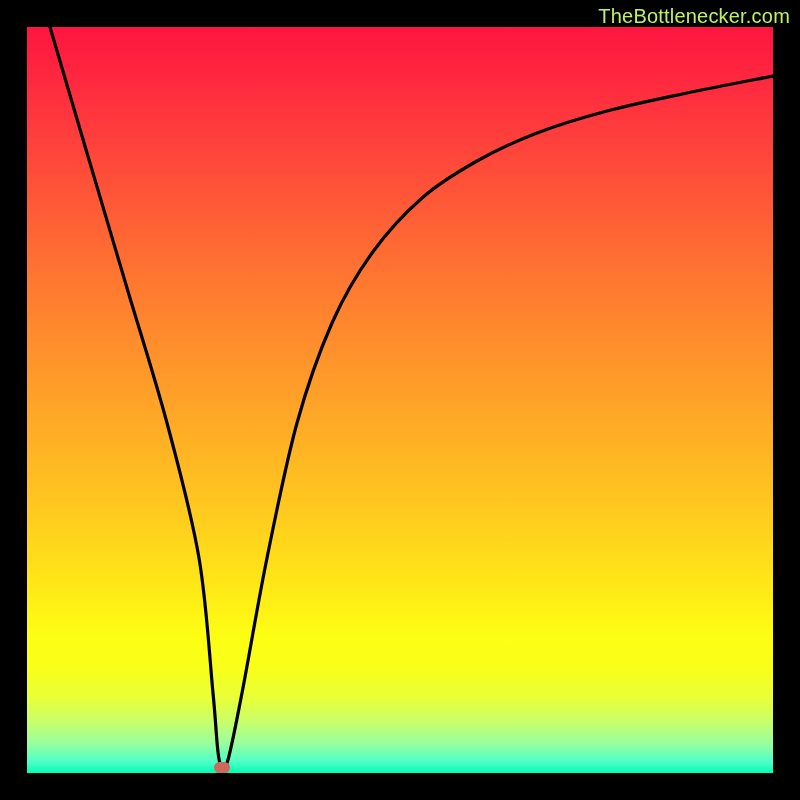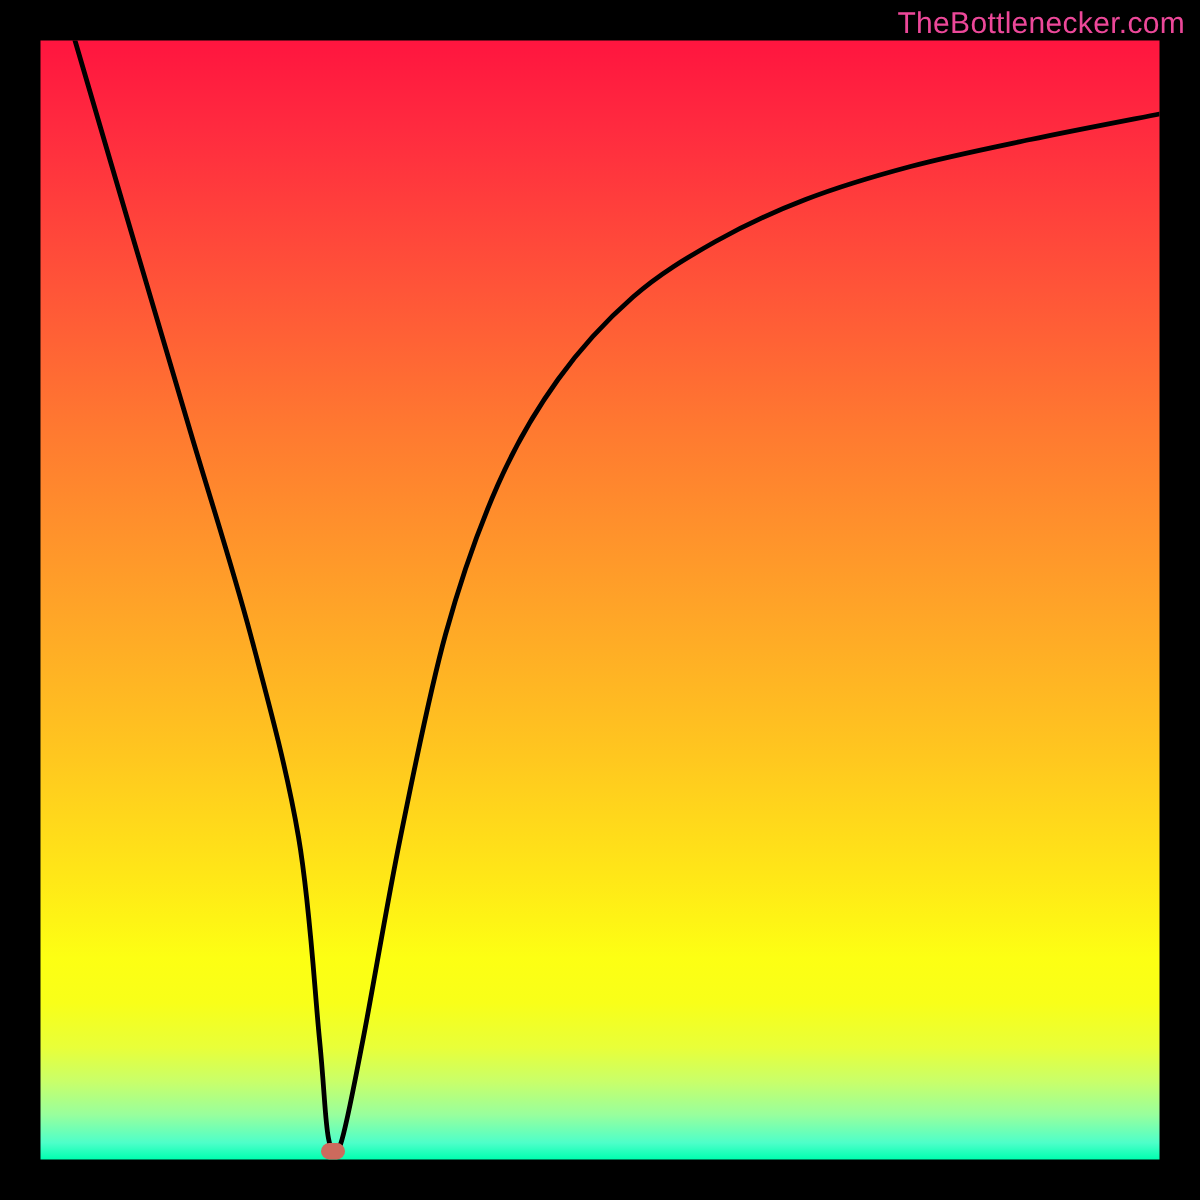--- a/index.html
+++ b/index.html
@@ -51,21 +51,21 @@
     position: absolute;
     width: 16px;
     height: 11px;
     border-radius: 6px;
     background: #cc6a5d;
   }
   .watermark {
     position: absolute;
     top: 5px;
     right: 10px;
-    color: #ec4899;
+    color: #bef264;
     font-size: 20px;
     letter-spacing: 0.2px;
     user-select: none;
   }
 </style>
 </head>
 <body>
 
 <div class="frame">
   <div class="watermark">TheBottlenecker.com</div>

